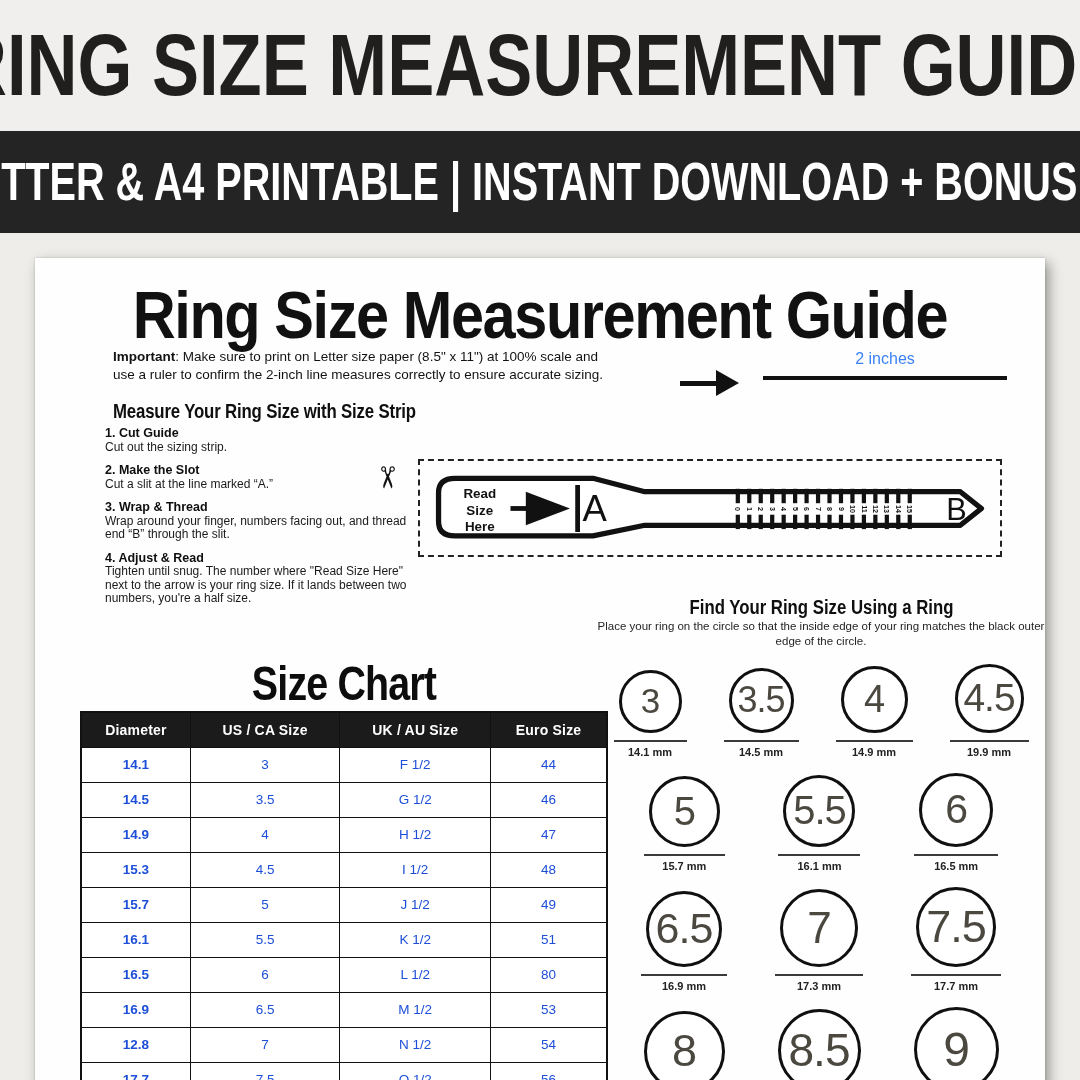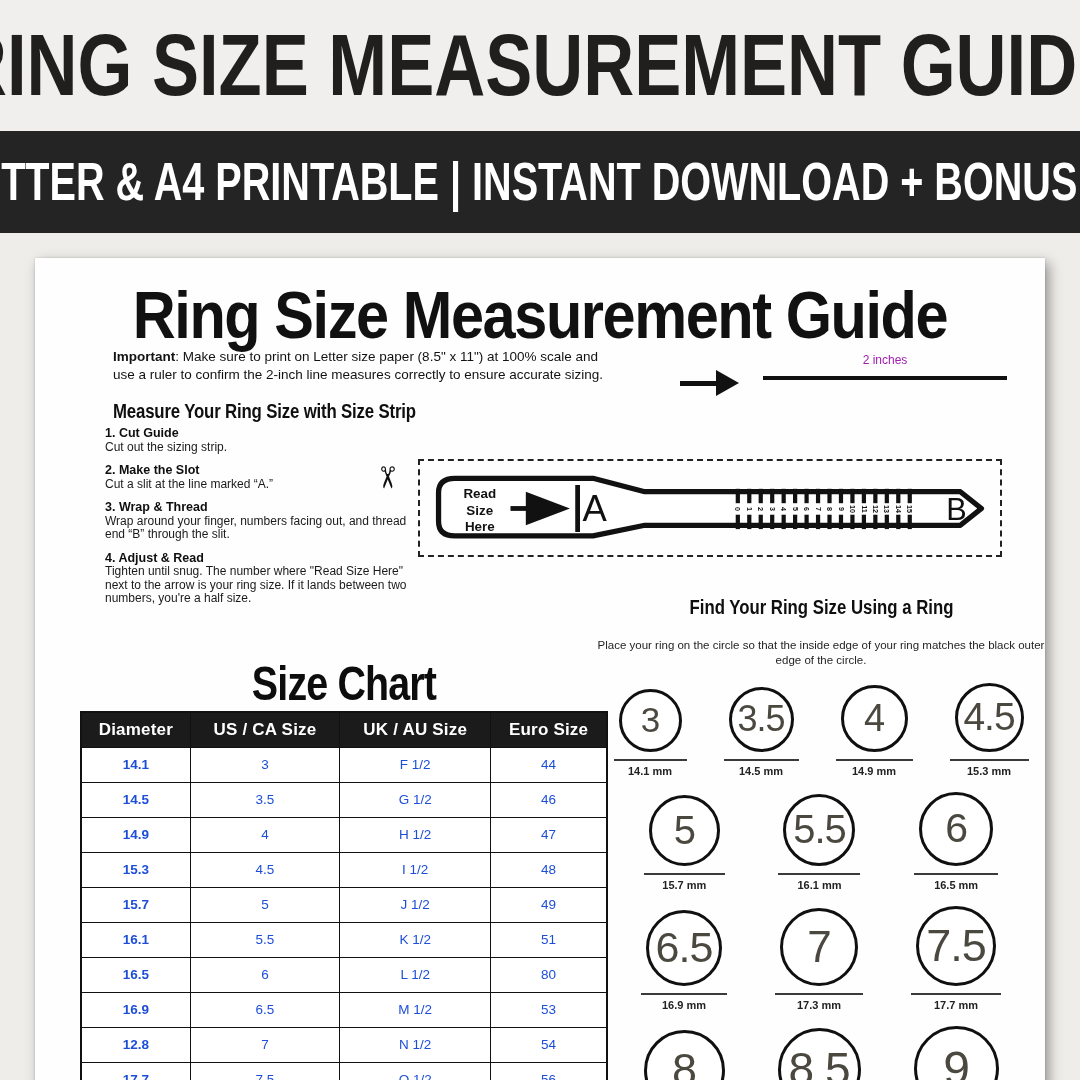--- a/index.html
+++ b/index.html
@@ -36,21 +36,21 @@
     position:absolute; left:0; top:18px; width:100%; text-align:center;
     font-size:62px; font-weight:900; letter-spacing:-1.5px; color:#111;
     transform:scale(0.96,1.08); transform-origin:50% 0;
   }
   .important { position:absolute; left:78px; top:90px; width:510px; font-size:13.5px; line-height:1.34; color:#121212; }
   .important b { font-weight:800; }
   .big-arrow { position:absolute; left:645px; top:112px; display:flex; align-items:center; }
   .big-arrow .shaft { width:36px; height:5px; background:#111; }
   .big-arrow .tri { width:0; height:0; border-left:23px solid #111; border-top:13px solid transparent; border-bottom:13px solid transparent; }
   .ruler { position:absolute; left:728px; top:92px; width:244px; text-align:center; }
-  .ruler-label { font-size:12px; color:#a21caf;margin-top:28px; }
+  .ruler-label { font-size:16px; color:#3b82f6;margin-top:28px; }
   .ruler-line { margin-top:8px; height:4px; background:#111; }
   .strip-heading {
     position:absolute; left:78px; top:142px; font-size:20px; font-weight:800; color:#0f0f0f;
     letter-spacing:-0.2px; transform:scaleX(0.84); transform-origin:0 50%; white-space:nowrap;
   }
   .steps { position:absolute; left:70px; top:169px; width:318px; }
   .step { margin-bottom:10px; }
   .step-title { font-size:12.5px; font-weight:800; line-height:13.5px; color:#0e0e0e; }
   .step-text  { font-size:12px;  line-height:13.5px; color:#1a1a1a; }
   .scissors {
@@ -58,41 +58,41 @@
     font-family:"DejaVu Sans", sans-serif; display:inline-block; transform:rotate(90deg);
   }
   .strip-box { position:absolute; left:383px; top:201px; width:584px; height:98px; border:2px dashed #222; }
   .strip-box svg { display:block; width:100%; height:100%; }
   
   .ring-col { position:absolute; left:556px; top:338px; width:460px; text-align:center; }
   .find-heading {
     font-size:19.5px; font-weight:800; color:#0f0f0f; white-space:nowrap;
     display:inline-block; transform:scaleX(0.86); transform-origin:50% 50%;
   }
-  .ring-sub { margin-top:19px; font-size:11.5px; line-height:1.3; color:#1f1f1f; }
+  .ring-sub { margin-top:0; font-size:11.5px; line-height:1.3; color:#1f1f1f; }
   .rings { margin-top:15px; }
   .ring-row { display:flex; justify-content:space-around; align-items:flex-end; margin-bottom:15px; padding:0 26px; }
   .ring-row.four { padding:0 4px; }
   .ring-item { display:flex; flex-direction:column; align-items:center; }
   .ring-circle {
     border:3px solid #101010; border-radius:50%;
     display:flex; align-items:center; justify-content:center;
     color:#4b4840; font-weight:400; letter-spacing:-1px; background:#fff;
   }
   .ring-line { height:2px; background:#3a3a3a; margin-top:7px; }
   .ring-mm { margin-top:4px; font-size:11px; color:#222;font-weight:bold; }
   
   .chart-heading {
     position:absolute; left:45px; top:398px; width:528px; text-align:center;
     font-size:48px; font-weight:900; letter-spacing:-1px; color:#0d0d0d;
     transform:scale(0.82,1); transform-origin:50% 0;
   }
   .size-table { position:absolute; left:45px; top:453px; width:528px; border-collapse:collapse; }
   .size-table th {
-    background:#1b1b1b; color:#fff; font-size:17px; font-weight:800;
+    background:#1b1b1b; color:#fff; font-size:14px; font-weight:800;
     height:35px; border:1.5px solid #111; letter-spacing:0.2px;
   }
   .size-table td {
     height:35px; text-align:center; font-size:13.5px; color:#1d4ed8;
     border:1.5px solid #111; background:#fff;
   }
   .size-table td:first-child { font-weight:800; }
   .size-table { border:2px solid #111; }
 </style>
 </head>
@@ -236,21 +236,21 @@
                   <span>4</span>
                 </div>
                 <div class="ring-line" style="width: 77px;"></div>
                 <div class="ring-mm">14.9 mm</div>
               </div>
               <div class="ring-item">
                 <div class="ring-circle" style="width: 69px; height: 69px; font-size: 39px;">
                   <span>4.5</span>
                 </div>
                 <div class="ring-line" style="width: 79px;"></div>
-                <div class="ring-mm">15.3 mm</div>
+                <div class="ring-mm">19.9 mm</div>
               </div>
             </div>
             <div class="ring-row">
               <div class="ring-item">
                 <div class="ring-circle" style="width: 71px; height: 71px; font-size: 40px;">
                   <span>5</span>
                 </div>
                 <div class="ring-line" style="width: 81px;"></div>
                 <div class="ring-mm">15.7 mm</div>
               </div>

